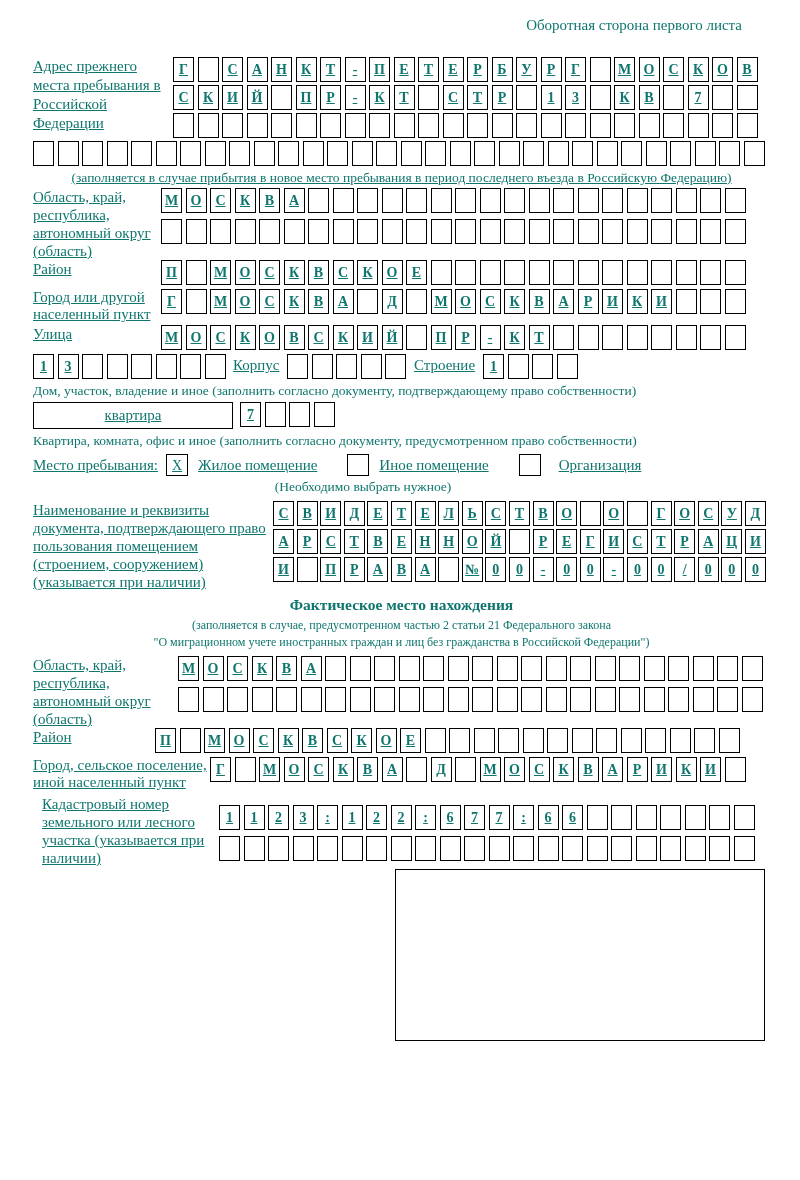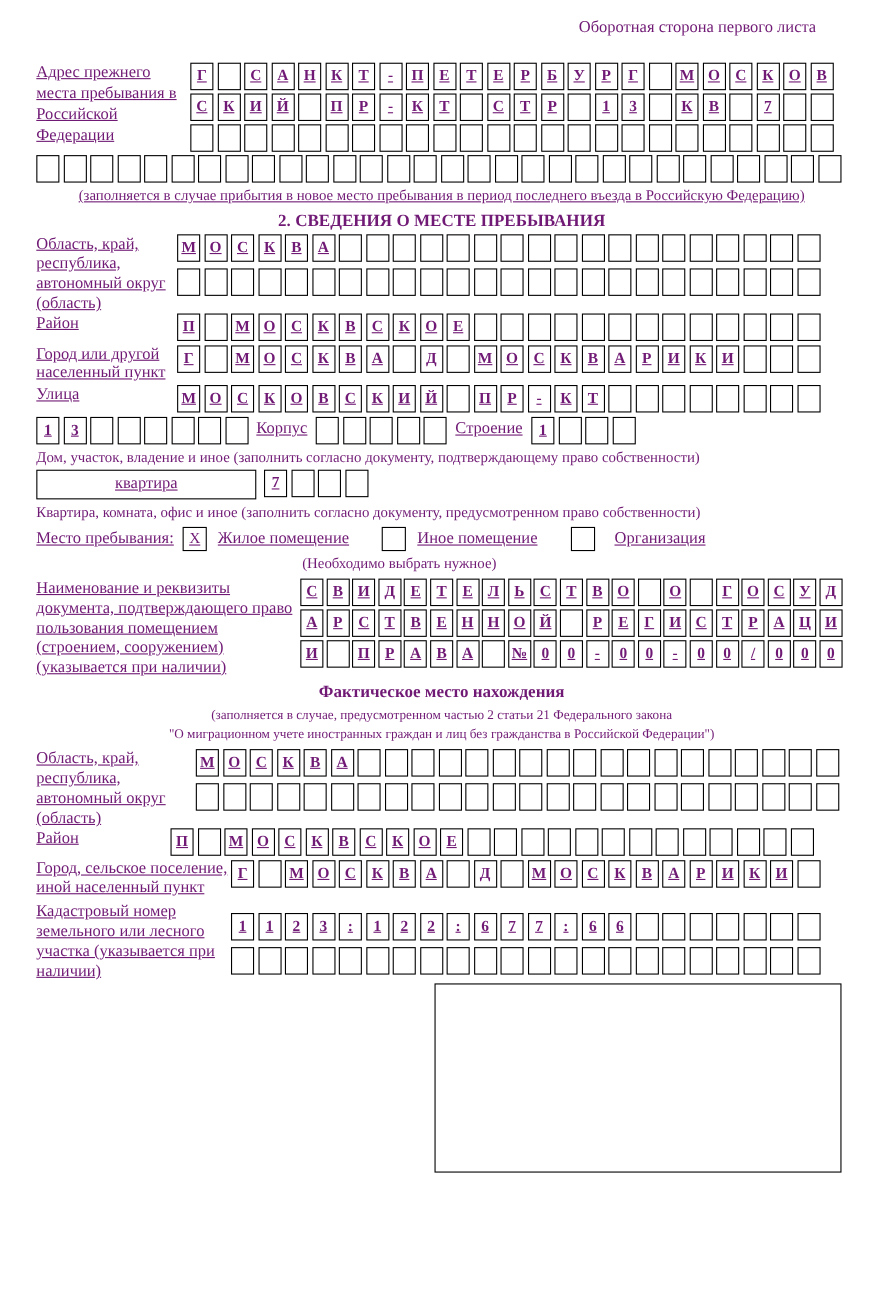--- a/index.html
+++ b/index.html
@@ -1,18 +1,18 @@
 <!DOCTYPE html>
 <html><head>
 <meta charset="utf-8">
 <style>
   * { margin:0; padding:0; box-sizing:border-box; }
   html,body { background:#888; }
   .page {
-    width:800px; height:1180px; margin:0 auto; background:#fff; color:#701a75;
+    width:800px; height:1180px; margin:0 auto; background:#fff; color:#0f766e;
     font-family:"Liberation Serif", serif; font-size:15px; line-height:19px;
     padding:16px 30px 0 33px; overflow:hidden; position:relative;
   }
   .hdr { text-align:right; padding-right:28px; font-size:15px; }
   .flex { display:flex; align-items:flex-start;text-decoration:underline; }
   .col  { display:flex; flex-direction:column; }
   .lbl  { flex:0 0 auto; font-size:15px; line-height:19px; }
   .lw140 { width:140px; }
   .lw128 { width:128px; line-height:18px; }
   .lw145 { width:145px; line-height:18px; }
@@ -164,21 +164,20 @@
       <div class="cell"></div>
       <div class="cell"></div>
       <div class="cell"></div>
       <div class="cell"></div>
       <div class="cell"></div>
       <div class="cell"></div>
       <div class="cell"></div>
     </div>
   <div class="caption center" style="margin-top:3px;">(заполняется в случае прибытия в новое место пребывания в период последнего въезда в Российскую Федерацию)</div>
 
-  <div class="sec-title">2. СВЕДЕНИЯ О МЕСТЕ ПРЕБЫВАНИЯ</div>
 
   <div class="flex" style="margin-top:2px;">
     <div class="lbl lw128">Область, край, республика, автономный округ (область)</div>
     <div class="col">
       <div class="cellrow mb6">
           <div class="cell">М</div>
           <div class="cell">О</div>
           <div class="cell">С</div>
           <div class="cell">К</div>
           <div class="cell">В</div>
@@ -560,21 +559,21 @@
         <div class="cell">В</div>
         <div class="cell">А</div>
         <div class="cell">Р</div>
         <div class="cell">И</div>
         <div class="cell">К</div>
         <div class="cell">И</div>
         <div class="cell"></div>
       </div>
   </div>
 
-  <div class="flex" style="margin-top:4px;">
+  <div class="flex" style="margin-top:4px;margin-left:9px;">
     <div class="lbl lw177">Кадастровый номер земельного или лесного участка (указывается при наличии)</div>
     <div class="col" style="padding-top:10px;">
       <div class="cellrow mb6">
           <div class="cell">1</div>
           <div class="cell">1</div>
           <div class="cell">2</div>
           <div class="cell">3</div>
           <div class="cell">:</div>
           <div class="cell">1</div>
           <div class="cell">2</div>

